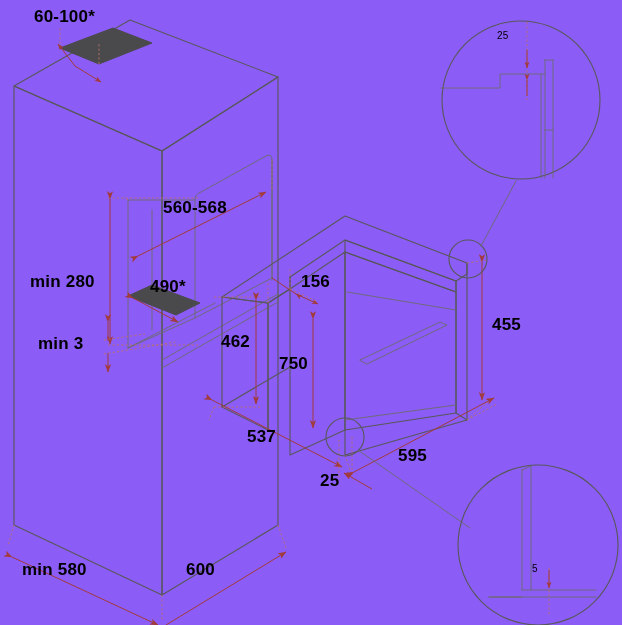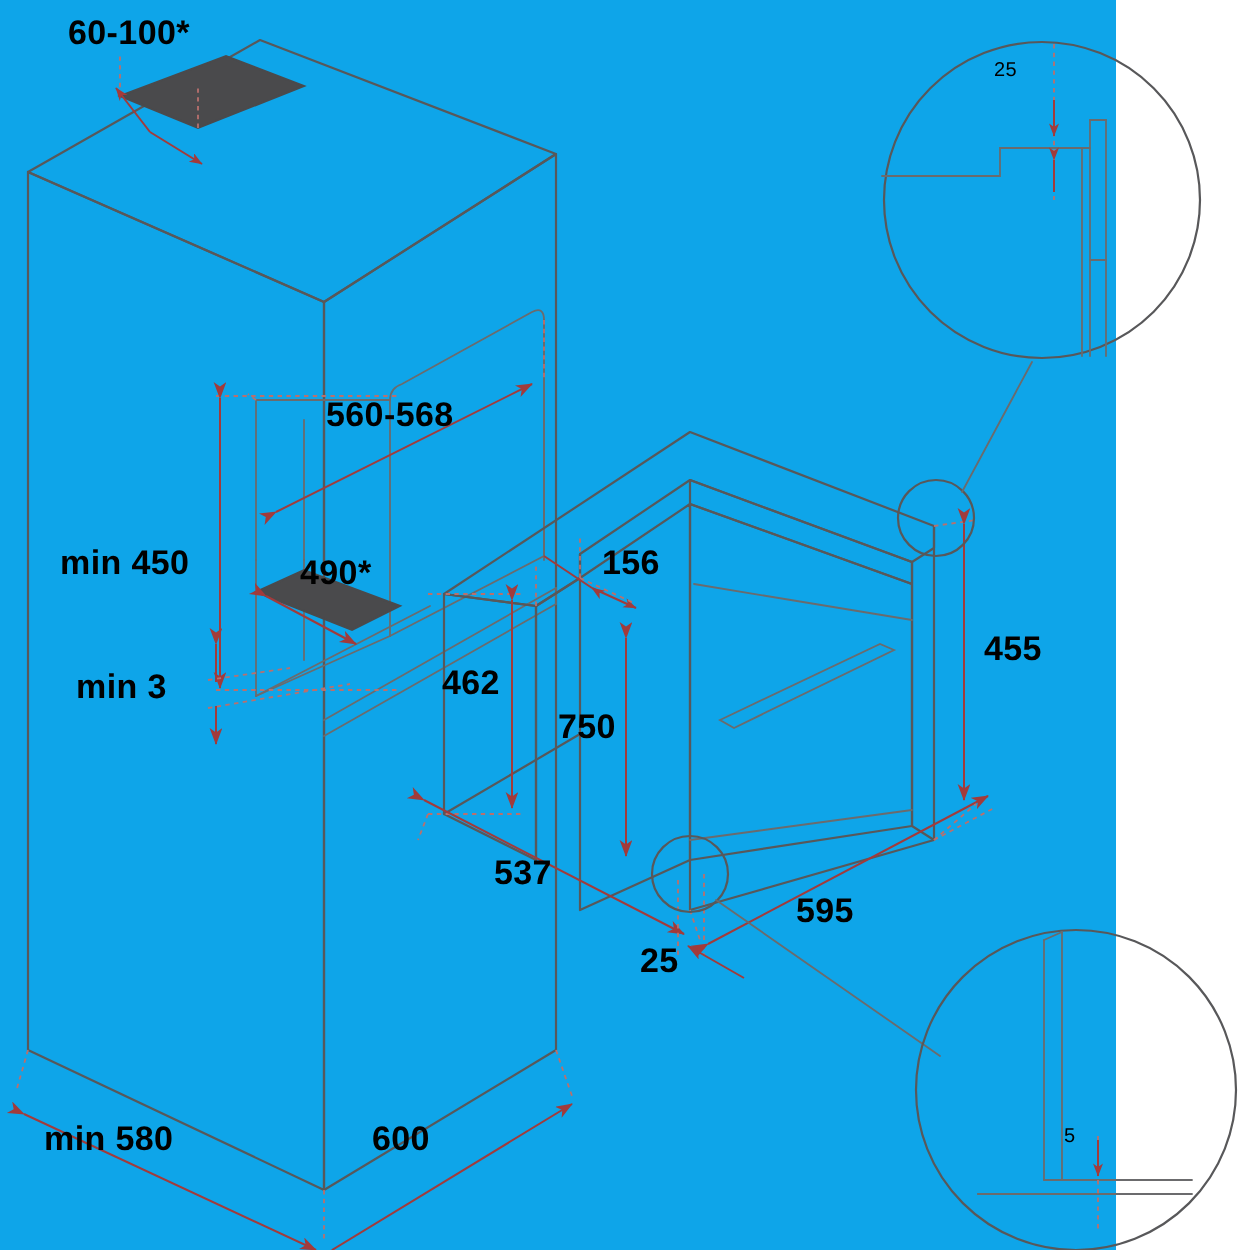--- a/index.html
+++ b/index.html
@@ -8,23 +8,23 @@
     background: #ffffff;
   }
   body {
     width: 622px;
     height: 625px;
     font-family: "Liberation Sans", sans-serif;
     overflow: hidden;
   }
   #diagram-root {
     position: relative;
-    width: 558px;
+    width: 622px;
     height: 625px;
-    background: #0ea5e9;
+    background: #8b5cf6;
   }
   svg#dwg {
     display: block;
     width: 622px;
     height: 625px;
   }
   .ln {
     fill: none;
     stroke: #58585a;
     stroke-width: 1.1;
@@ -262,21 +262,21 @@
     </g>
 
   </svg>
 
   <div style="position:absolute;left:0;top:0;width:622px;height:625px;pointer-events:none;">
 
     <span class="dimtext" style="position:absolute;left:34px;top:7px;">60-100*</span>
 
     <span class="dimtext" style="position:absolute;left:163px;top:198px;">560-568</span>
 
-    <span class="dimtext" style="position:absolute;left:30px;top:272px;">min 450</span>
+    <span class="dimtext" style="position:absolute;left:30px;top:272px;">min 280</span>
 
     <span class="dimtext" style="position:absolute;left:150px;top:277px;">490*</span>
 
     <span class="dimtext" style="position:absolute;left:38px;top:334px;">min 3</span>
 
     <span class="dimtext" style="position:absolute;left:22px;top:560px;">min 580</span>
 
     <span class="dimtext" style="position:absolute;left:186px;top:560px;">600</span>
 
     <span class="dimtext" style="position:absolute;left:301px;top:272px;">156</span>

